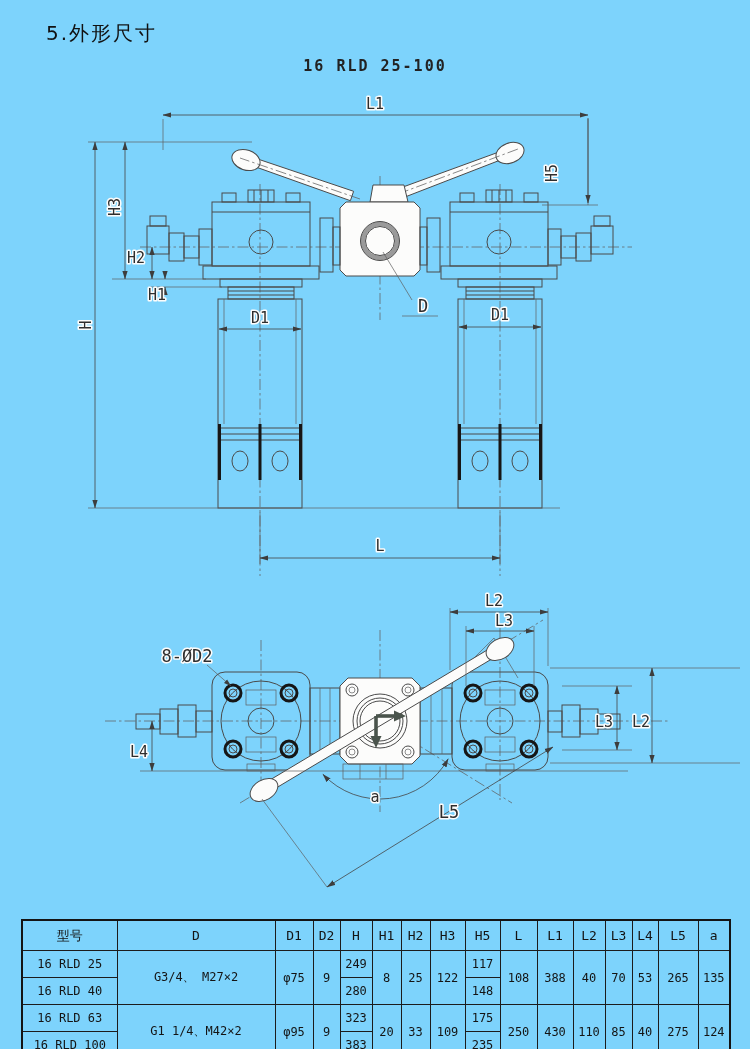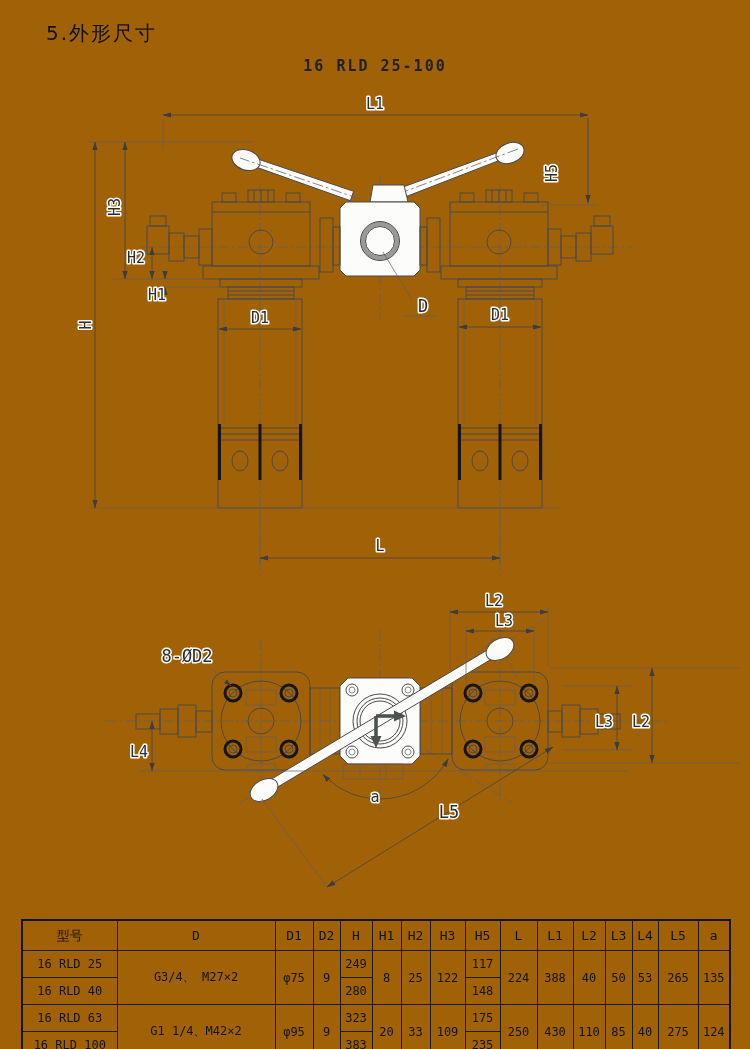--- a/index.html
+++ b/index.html
@@ -1,18 +1,18 @@
 <!DOCTYPE html>
 <html><head>
 <meta charset="utf-8">
 <style>
   html,body { margin:0; padding:0; background:#e8e8e8; }
   .page {
     position:relative; width:750px; height:1049px; margin:0 auto;
-    background:#a16207; overflow:hidden;
+    background:#7dd3fc; overflow:hidden;
     font-family:"DejaVu Sans","Liberation Sans",sans-serif; color:#1a1a1a;
   }
   .title {
     position:absolute; left:46px; top:20px;
     font-size:20px; letter-spacing:2px; color:#111;
   }
   .subtitle {
     position:absolute; left:0; right:0; top:57px; text-align:center;
     font-family:"DejaVu Sans Mono","Liberation Mono",monospace;
     font-size:15px; letter-spacing:2px; color:#222;font-weight:bold;
@@ -394,24 +394,24 @@
       <tr>
         <td class="model">16 RLD 25</td>
         <td rowspan="2">G3/4、  M27×2</td>
         <td rowspan="2">φ75</td>
         <td rowspan="2">9</td>
         <td>249</td>
         <td rowspan="2">8</td>
         <td rowspan="2">25</td>
         <td rowspan="2">122</td>
         <td>117</td>
-        <td rowspan="2">224</td>
+        <td rowspan="2">108</td>
         <td rowspan="2">388</td>
         <td rowspan="2">40</td>
-        <td rowspan="2">50</td>
+        <td rowspan="2">70</td>
         <td rowspan="2">53</td>
         <td rowspan="2">265</td>
         <td rowspan="2">135</td>
       </tr>
       <tr>
         <td class="model">16 RLD 40</td>
         <td>280</td>
         <td>148</td>
       </tr>
       <tr>

